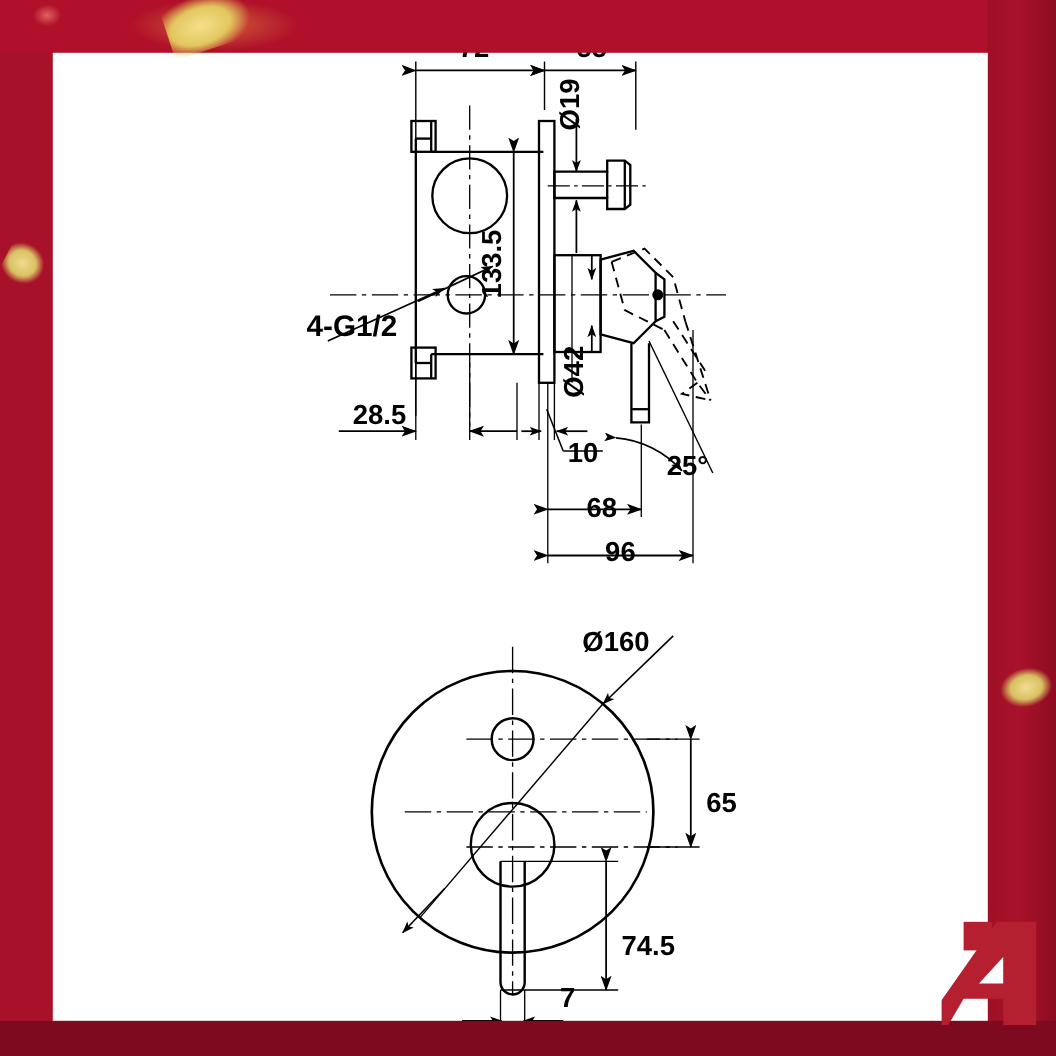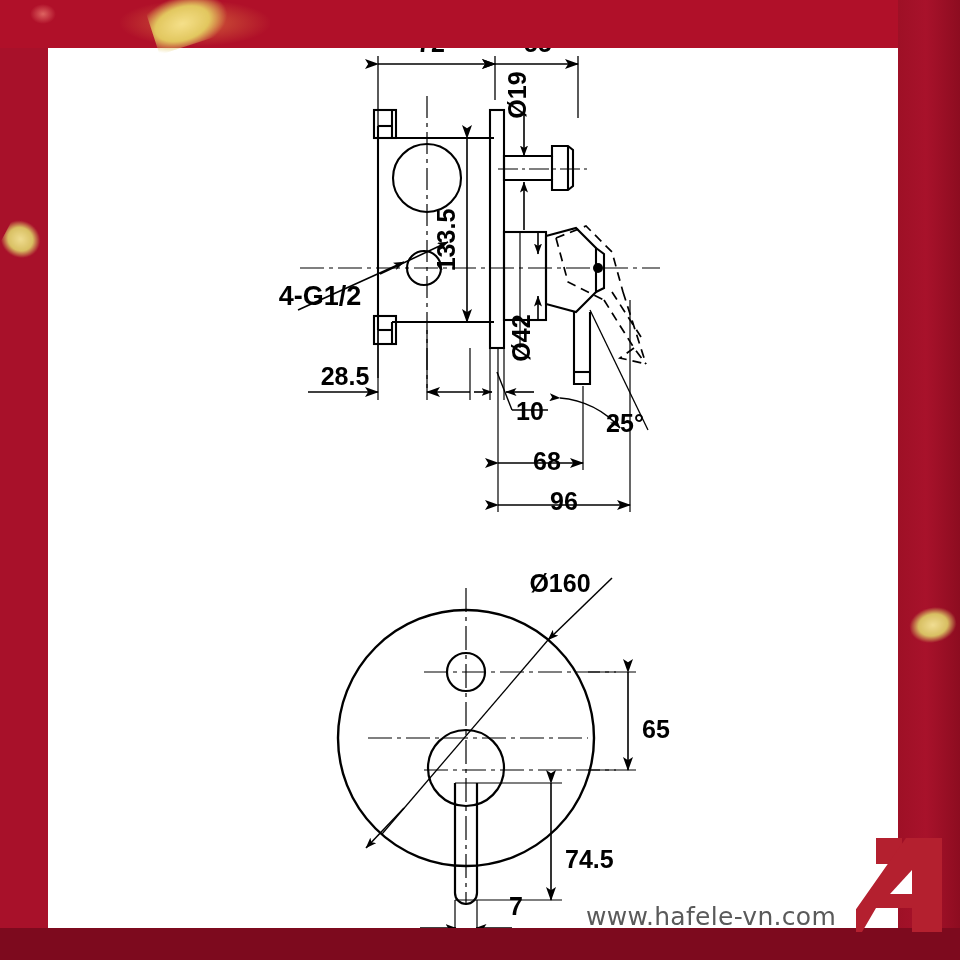--- a/index.html
+++ b/index.html
@@ -260,21 +260,20 @@
   <div class="frame-top"></div>
   <div class="frame-right"></div>
   <div class="frame-bottom"></div>
 
   <div class="ribbon ribbon-top-glow"></div>
   <div class="ribbon ribbon-top"></div>
   <div class="ribbon ribbon-dot"></div>
   <div class="ribbon ribbon-left"></div>
   <div class="ribbon ribbon-right"></div>
 
-  <div class="wm">www.hafele-vn.com</div>
 
   <svg class="logo" viewBox="0 0 104 96">
     <rect x="20" y="2" width="26" height="26" fill="#b4202f"></rect>
     <path d="M50,2 L86,2 L86,96 L56,96 L56,72 L20,72 L6,96 L-16,96 Z" fill="#b4202f"></path>
     <path d="M56,34 L56,58 L34,58 Z" fill="#ffffff"></path>
   </svg>
 
 </div>
 
 </body></html>

